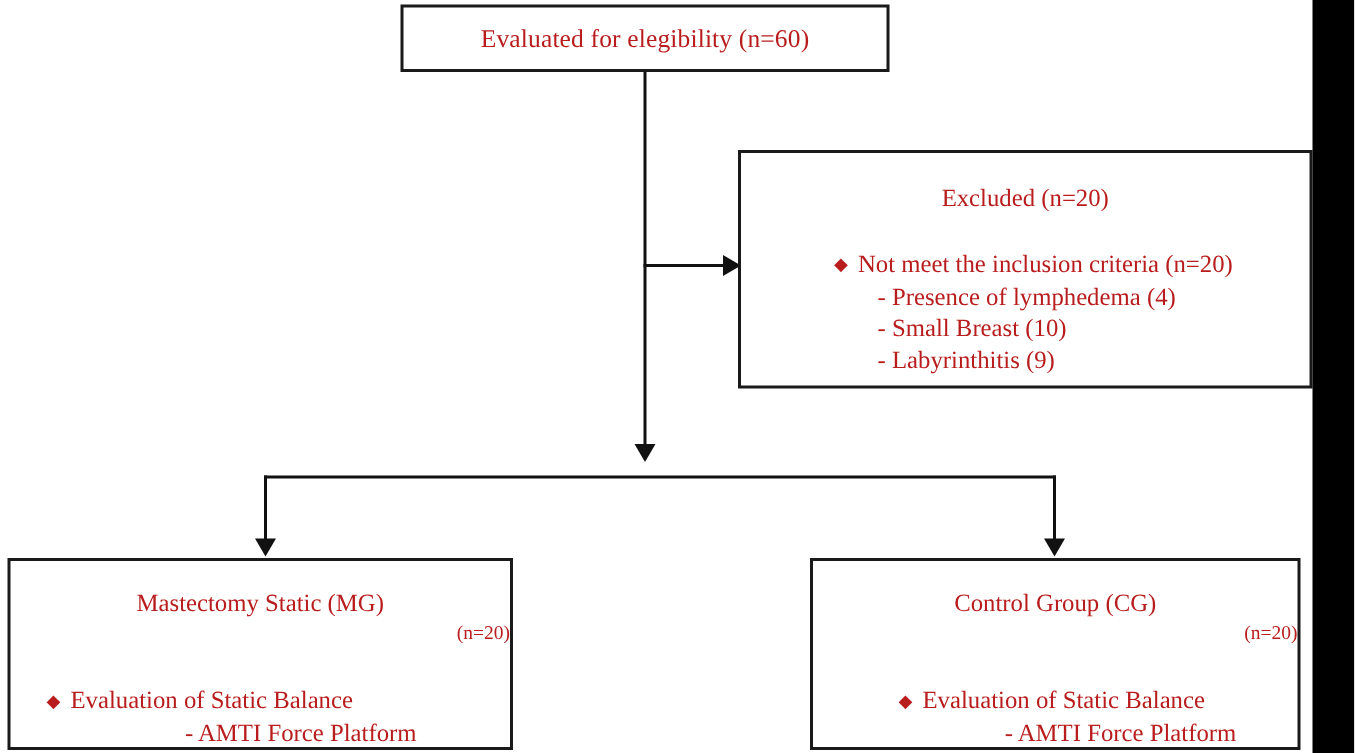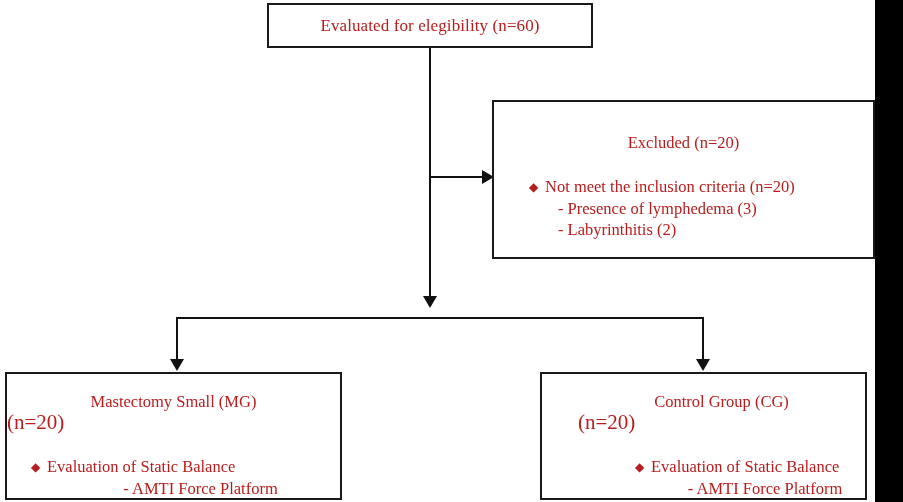--- a/index.html
+++ b/index.html
@@ -72,53 +72,52 @@
     left: 5px;
     top: 372px;
     width: 337px;
     height: 128px;
   }
   #box-cg {
     left: 540px;
     top: 372px;
     width: 327px;
     height: 128px;
-    padding-left: 36px;
   }
   #box-mg .box-inner,
   #box-cg .box-inner {
     padding-top: 18px;
     align-items: stretch;
   }
 
   
   .title-line {
     font-size: 17px;
     line-height: 20px;
     text-align: center;
     letter-spacing: 0.1px;
   }
   .sub-line {
-    font-size: 21px;
+    font-size: 13px;
     line-height: 20px;
-    text-align: left;
+    text-align: right;
   }
   .head-line {
     font-size: 16.5px;
     line-height: 20px;
     text-align: center;
   }
 
   .bullet-block {
     margin-top: 22px;
     padding-left: 44px;
   }
   #box-excluded .bullet-block {
     margin-top: 23px;
-    padding-left: 35px;
+    padding-left: 62px;
   }
   #box-mg .bullet-block {
     margin-top: 24px;
     padding-left: 24px;
   }
   #box-cg .bullet-block {
     margin-top: 24px;
     padding-left: 57px;
   }
 
@@ -208,29 +207,30 @@
     </div>
   </div>
 
   <div class="box" id="box-excluded">
     <div class="box-inner">
       <div class="head-line">Excluded (n=20)</div>
       <div class="bullet-block">
         <div class="bullet-row">
           <span class="bullet-mark">◆</span><span>Not meet the inclusion criteria (n=20)</span>
         </div>
-        <div class="sub-item">- Presence of lymphedema (3)</div>
-        <div class="sub-item">- Labyrinthitis (2)</div>
+        <div class="sub-item">- Presence of lymphedema (4)</div>
+        <div class="sub-item">- Small Breast (10)</div>
+        <div class="sub-item">- Labyrinthitis (9)</div>
       </div>
     </div>
   </div>
 
   <div class="box" id="box-mg">
     <div class="box-inner">
-      <div class="head-line">Mastectomy Small (MG)</div>
+      <div class="head-line">Mastectomy Static (MG)</div>
       <div class="sub-line">(n=20)</div>
       <div class="bullet-block">
         <div class="bullet-row">
           <span class="bullet-mark">◆</span><span>Evaluation of Static Balance</span>
         </div>
         <div class="sub-item">- AMTI Force Platform</div>
       </div>
     </div>
   </div>
 

